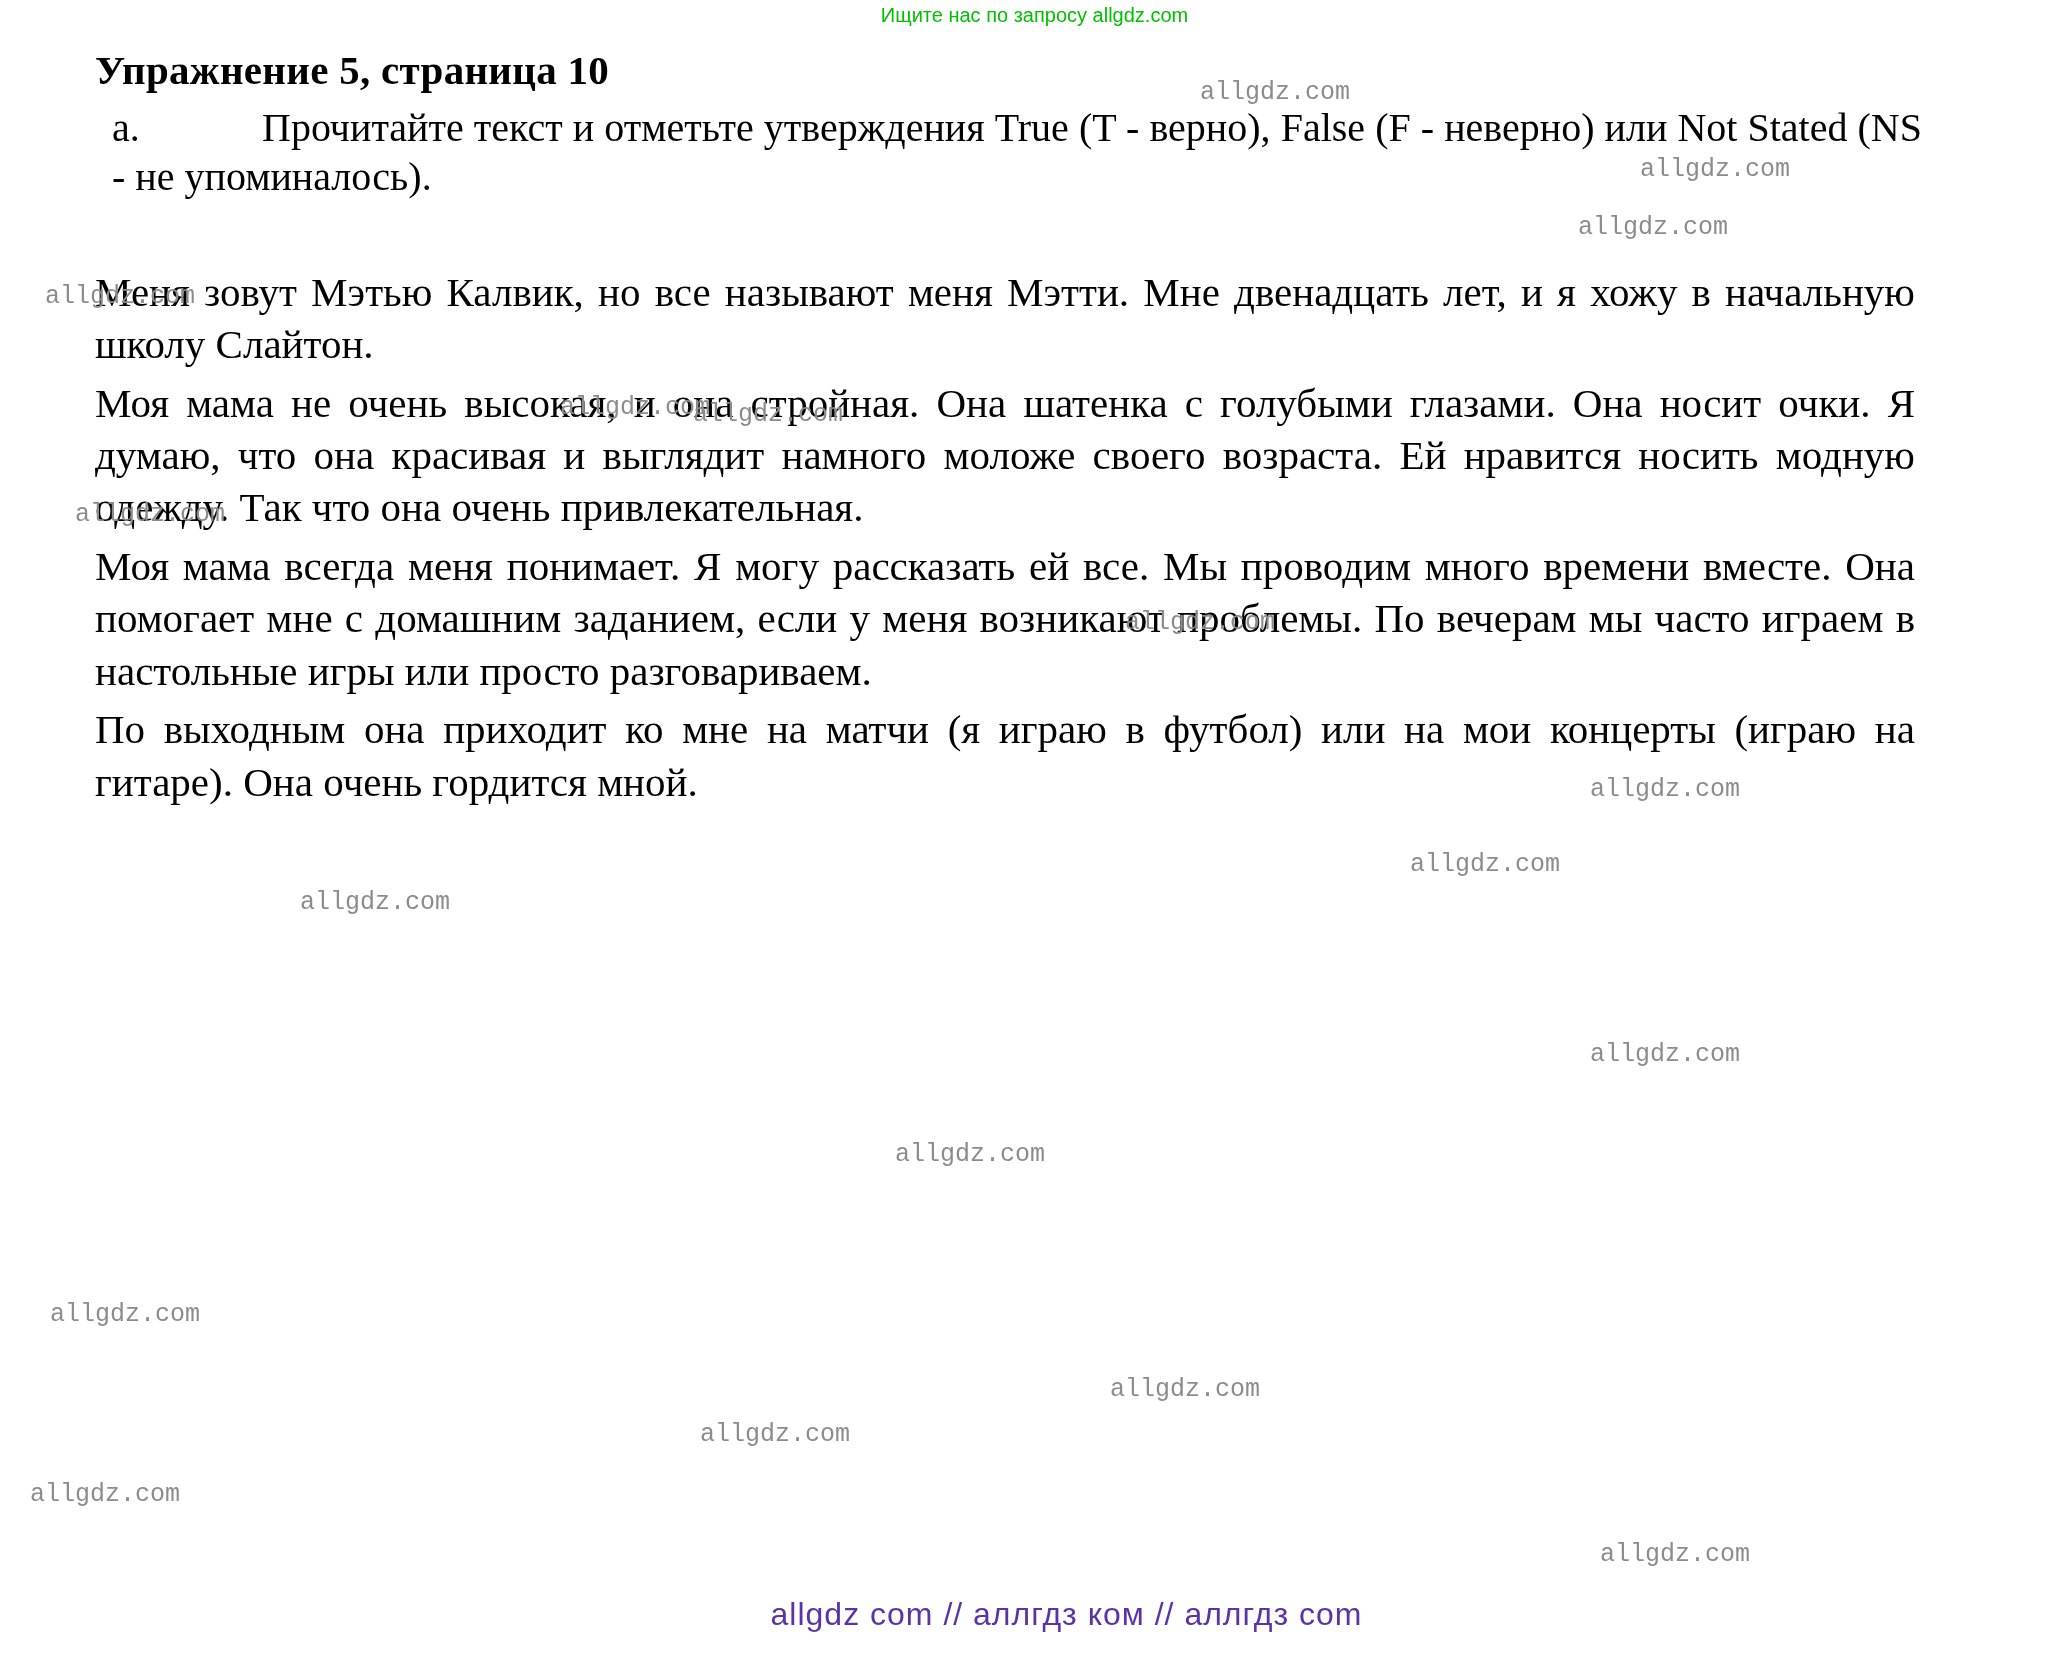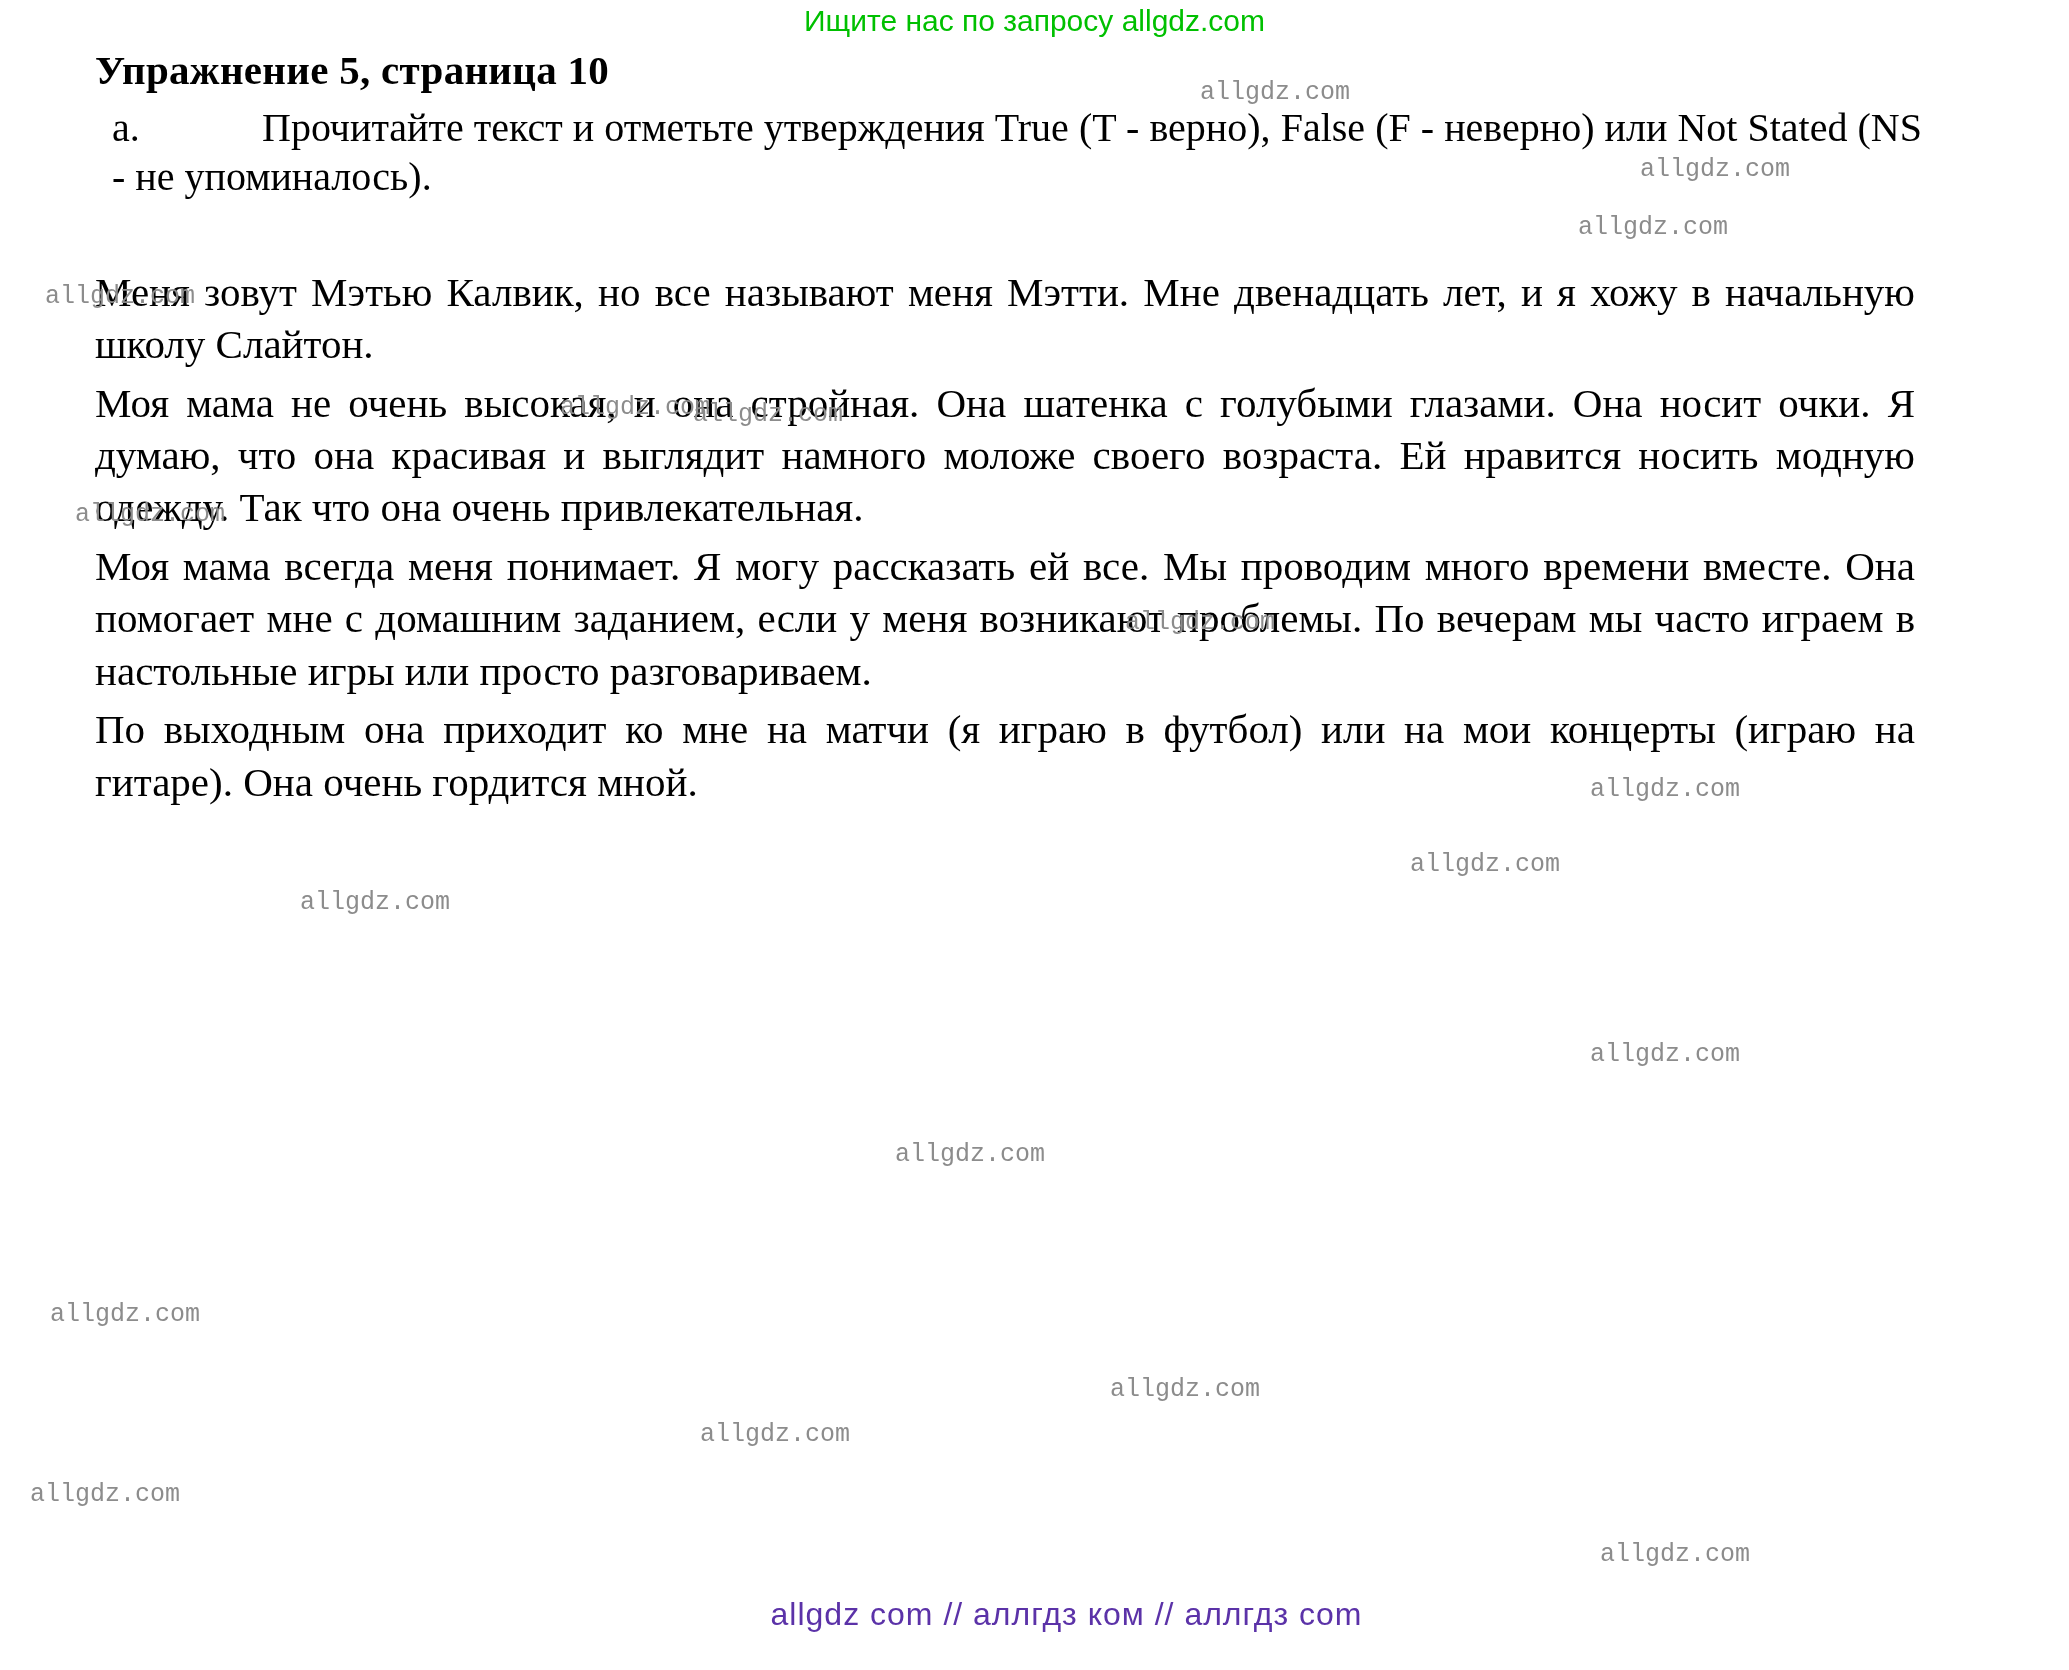--- a/index.html
+++ b/index.html
@@ -23,21 +23,21 @@
     box-sizing: border-box;
   }
 
   .top-banner {
     position: absolute;
     top: 0;
     left: 0;
     width: 2069px;
     text-align: center;
     font-family: "Liberation Sans", sans-serif;
-    font-size: 30px;
+    font-size: 20px;
     color: #00c000;
     font-weight: 500;
     padding-top: 4px;
   }
 
   .content {
     position: absolute;
     top: 46px;
     left: 95px;
     width: 1880px;

